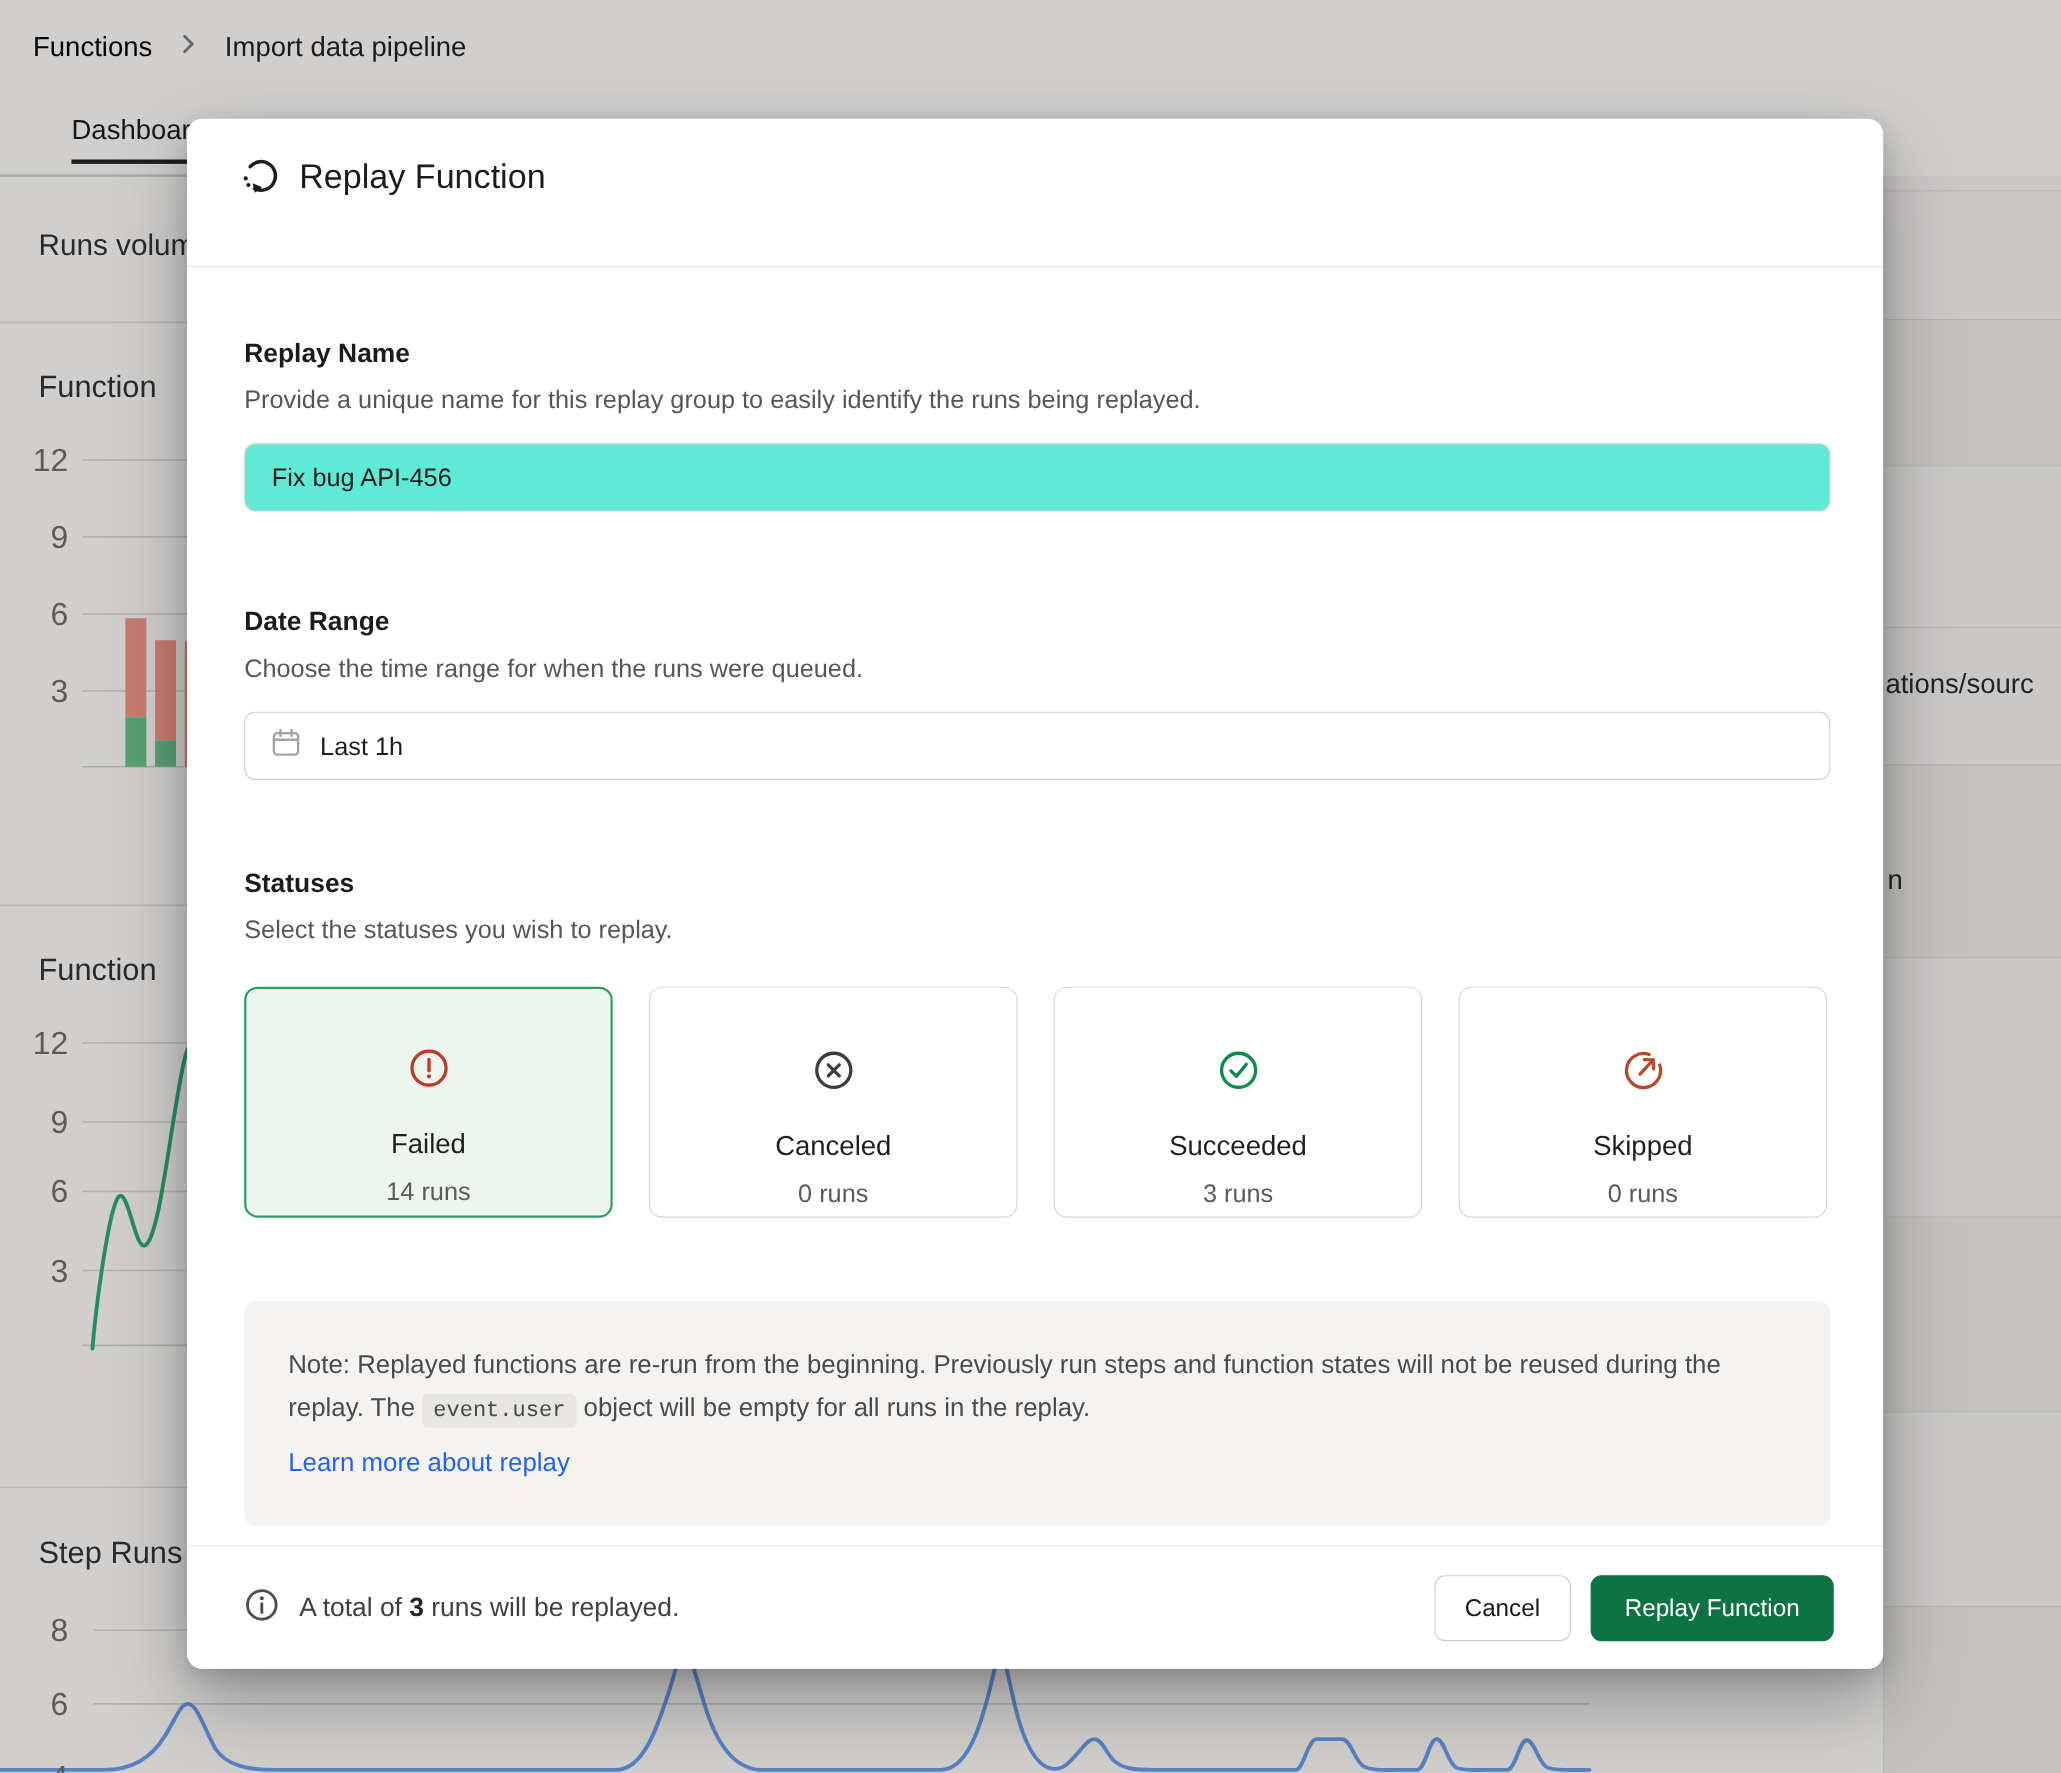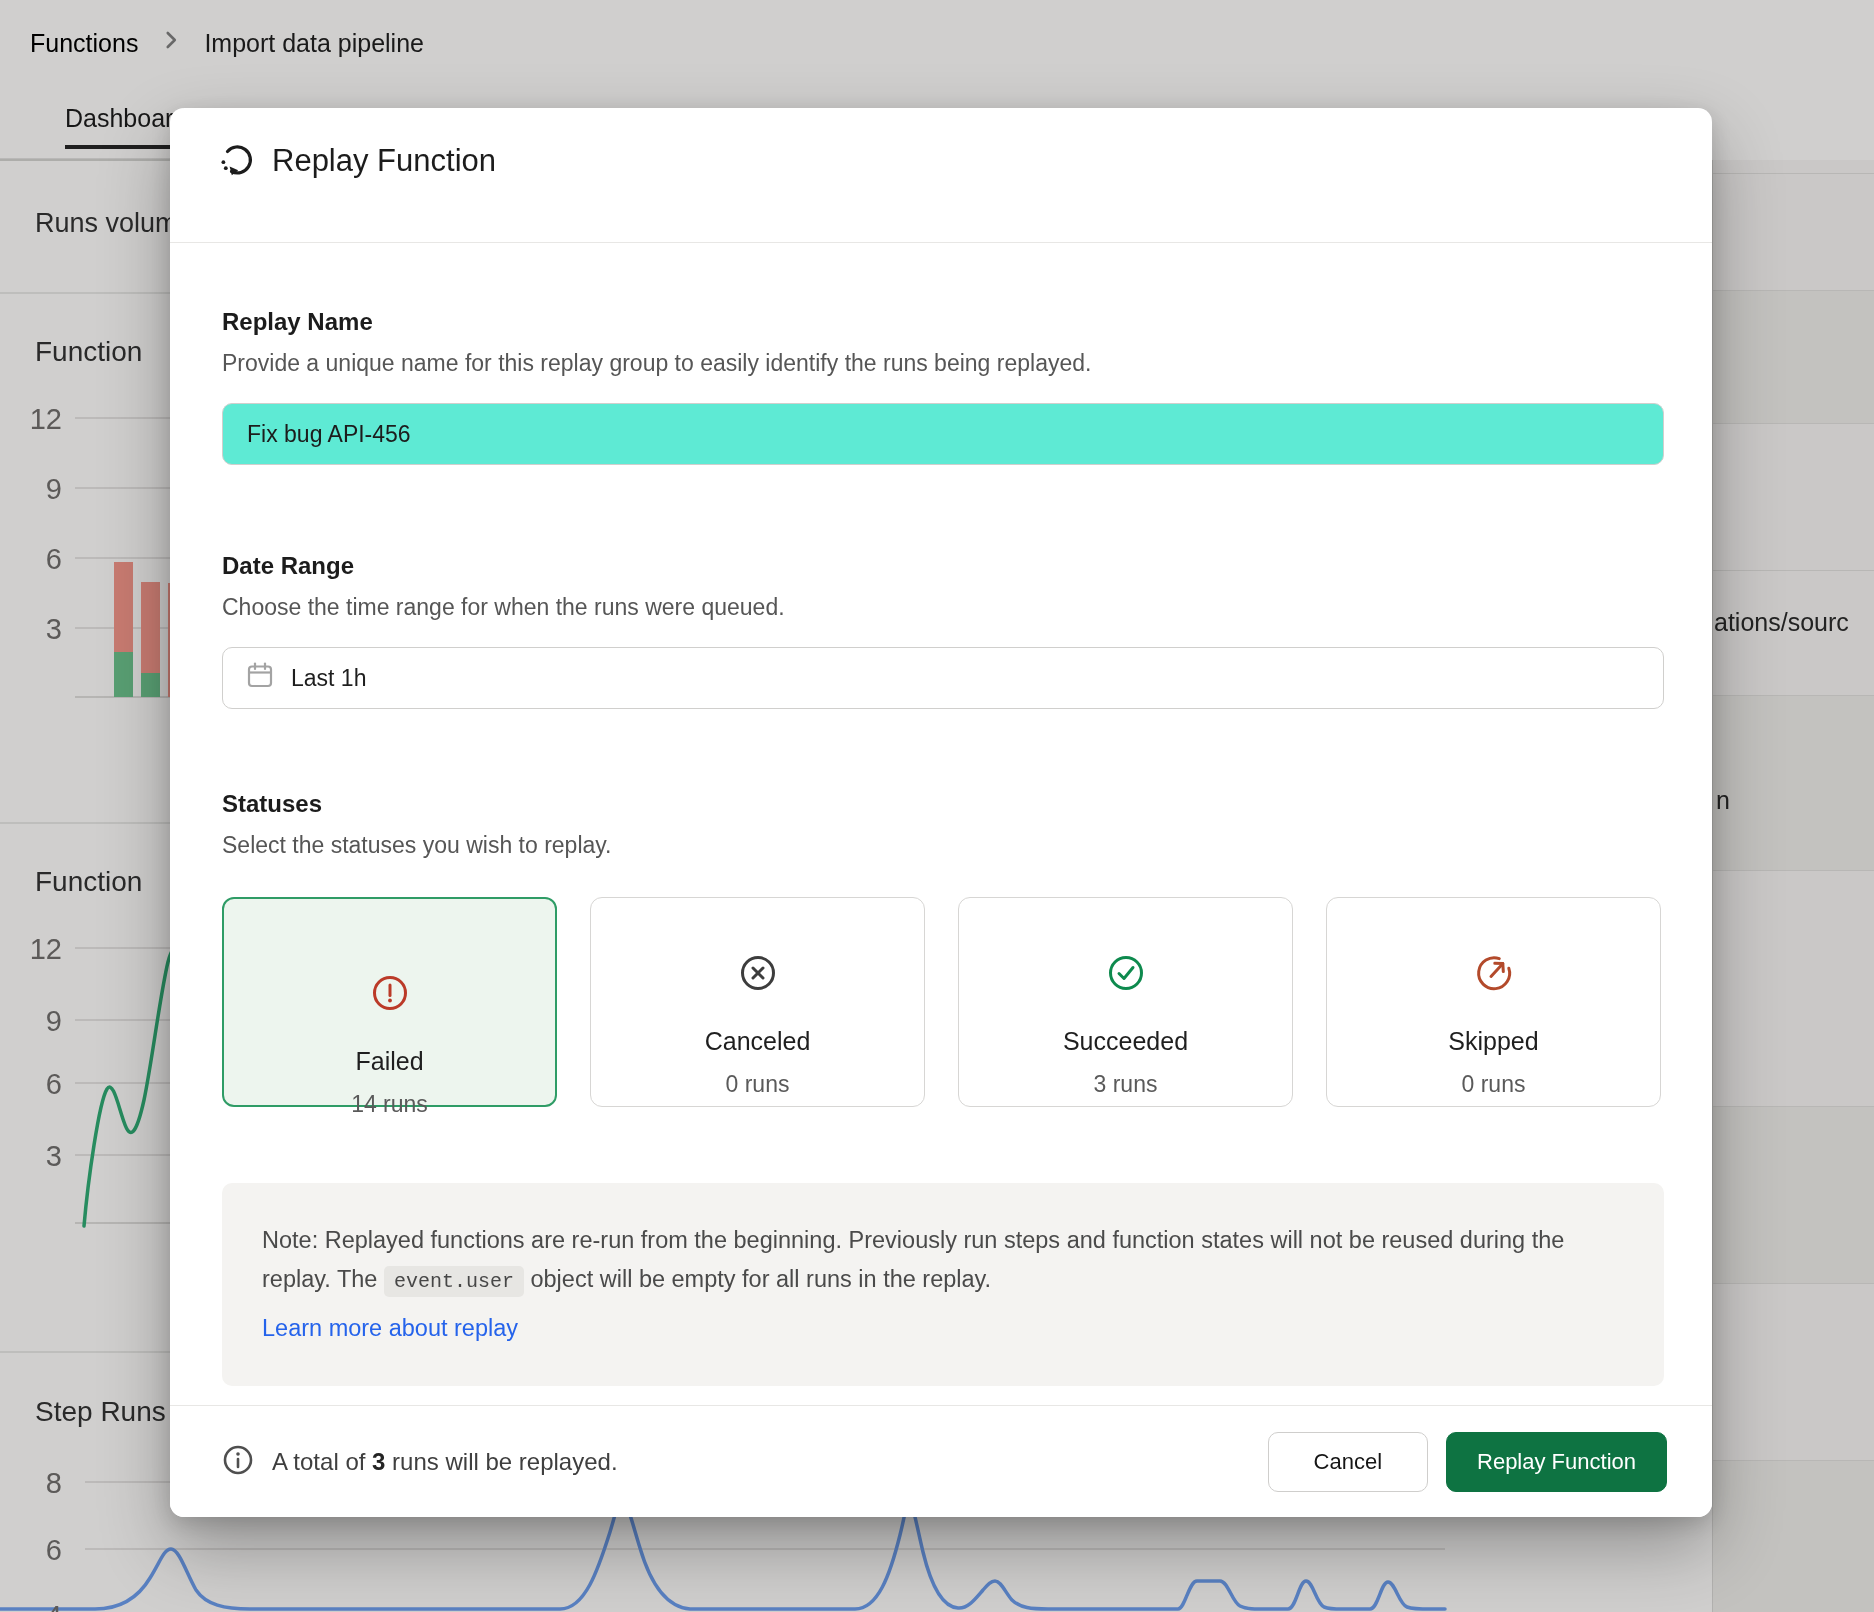--- a/index.html
+++ b/index.html
@@ -35,33 +35,33 @@
   .grp-label { font-size:24px; font-weight:700; color:#1c1c1c; line-height:30px; }
   .grp-desc { margin-top:10px; font-size:23px; color:#565656; line-height:32px; }
   .text-input { margin-top:24px; width:100%; height:62px; border:1px solid #d0cfcd; border-radius:10px;
                 padding:0 24px; font-size:23px; color:#1c1c1c; font-family:"Liberation Sans",sans-serif; background:#5eead4; outline:none; }
   .g1 { margin-bottom:86px; } .g2 { margin-bottom:80px; }
   .date-field { margin-top:24px; width:100%; height:62px; border:1px solid #d0cfcd; border-radius:10px;
                 display:flex; align-items:center; gap:16px; padding:0 22px; font-size:23px; color:#1e1e1e; cursor:pointer;text-align:right; }
   .cards { display:flex; gap:33px; margin-top:36px; }
   .card { width:335px; height:210px; border:1px solid #d7d6d4; border-radius:12px; background:#fff;
           display:flex; flex-direction:column; align-items:center; padding-top:52px; cursor:pointer; }
-  .card.selected { border:2px solid #2f9c66; background:#edf5ee; padding-top:71px; }
+  .card.selected { border:2px solid #2f9c66; background:#edf5ee; padding-top:49px; }
   .card-label { margin-top:26px; font-size:25px; font-weight:500; color:#1f1f1f; line-height:30px; }
   .card-runs { margin-top:14px; font-size:23px; color:#5a5a5a; line-height:28px; }
   .note { margin-top:76px; background:#f4f3f1; border-radius:10px; padding:38px 40px; font-size:23.5px; color:#4a4a4a; line-height:39px; }
   .code-chip { font-family:"Liberation Mono", monospace; font-size:20px; background:#e7e6e3; border-radius:5px; padding:4px 10px; color:#474747; }
   .note-link { display:inline-block; margin-top:8px; color:#2563eb; cursor:pointer; }
   .m-footer { position:absolute; left:0; right:0; bottom:0; height:112px; border-top:1px solid #e8e7e5; background:#fff;
               display:flex; align-items:center; padding:0 45px 0 52px; }
   .f-text { margin-left:18px; font-size:24px; color:#3f3f3f; }
   .f-text b { color:#242424; }
   .spacer { flex:1; }
   .btn { height:60px; border-radius:10px; font-size:22px; font-weight:500; display:flex; align-items:center; cursor:pointer; }
-  .btn-cancel { background:#fff; border:1px solid #cfcecc; color:#161616; padding:0 45px; }
+  .btn-cancel { background:#fff; border:1px solid #cfcecc; color:#161616; padding:0 27px; }
   .btn-submit { background:#0e7342; border:1px solid #0e7342; color:#fff; padding:0 30px; margin-left:18px; }
 </style>
 </head>
 <body>
 
 <div class="screen">
 
   <div class="bg">
 
     <svg class="bgshapes" width="1874" height="1612" viewBox="0 0 1874 1612">

